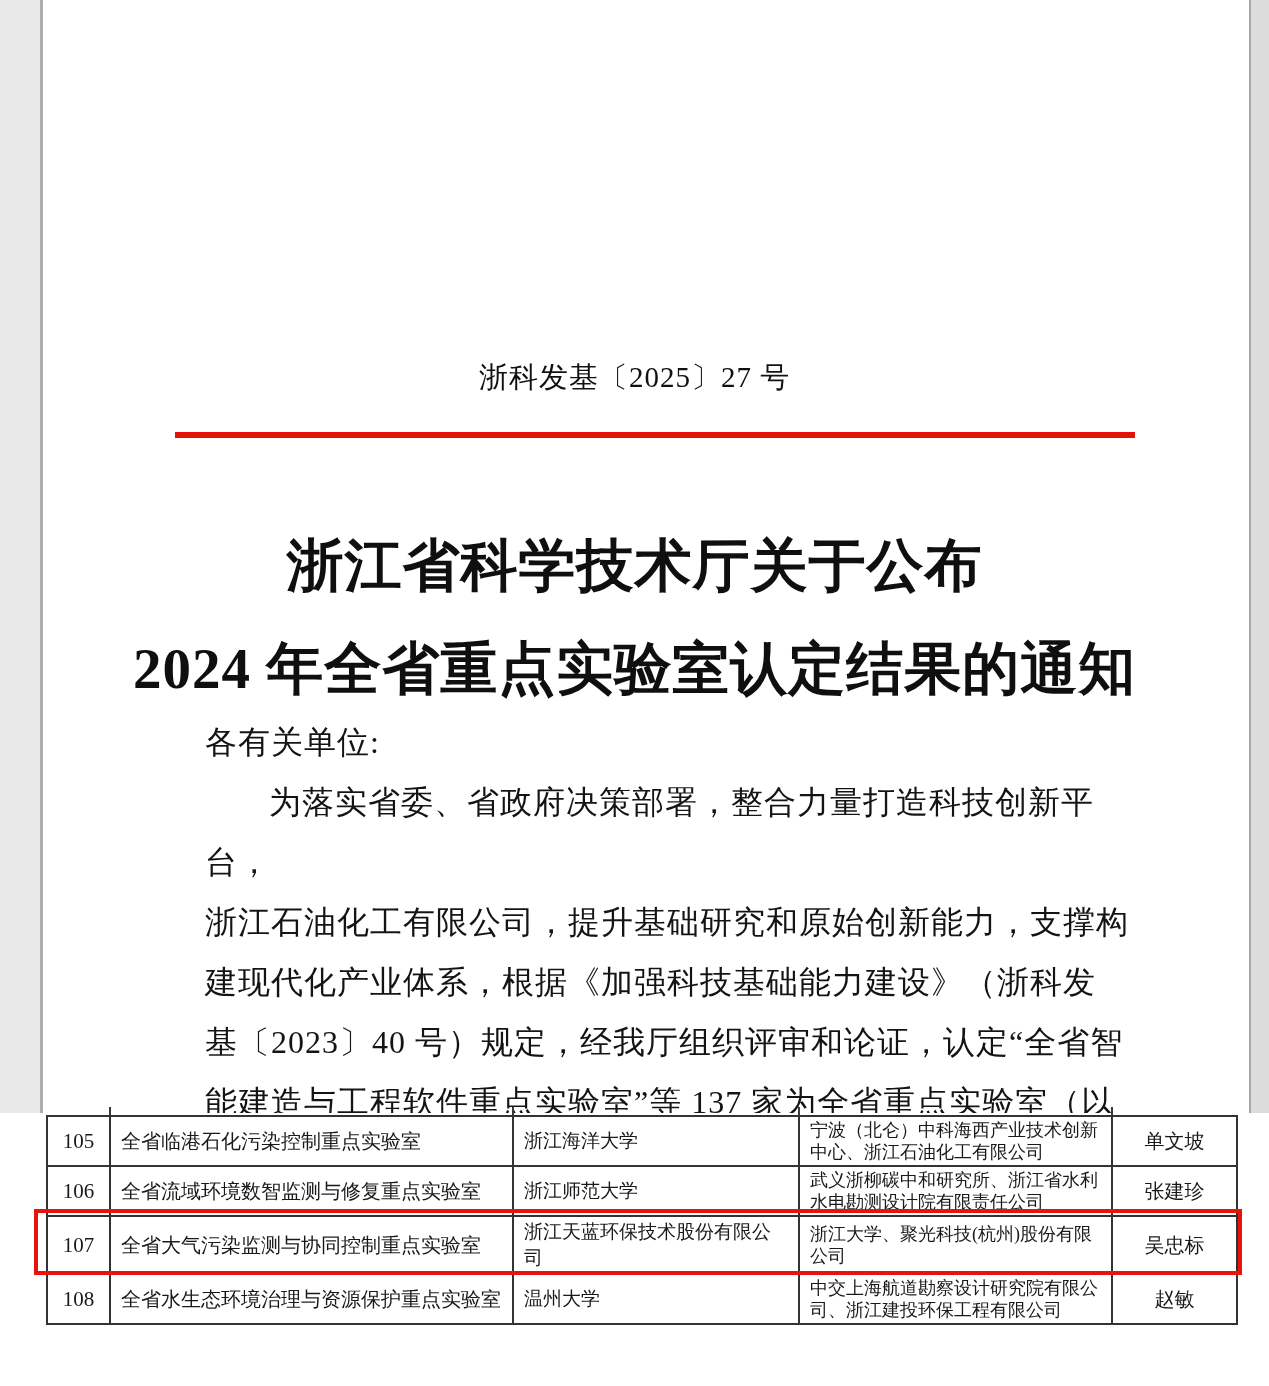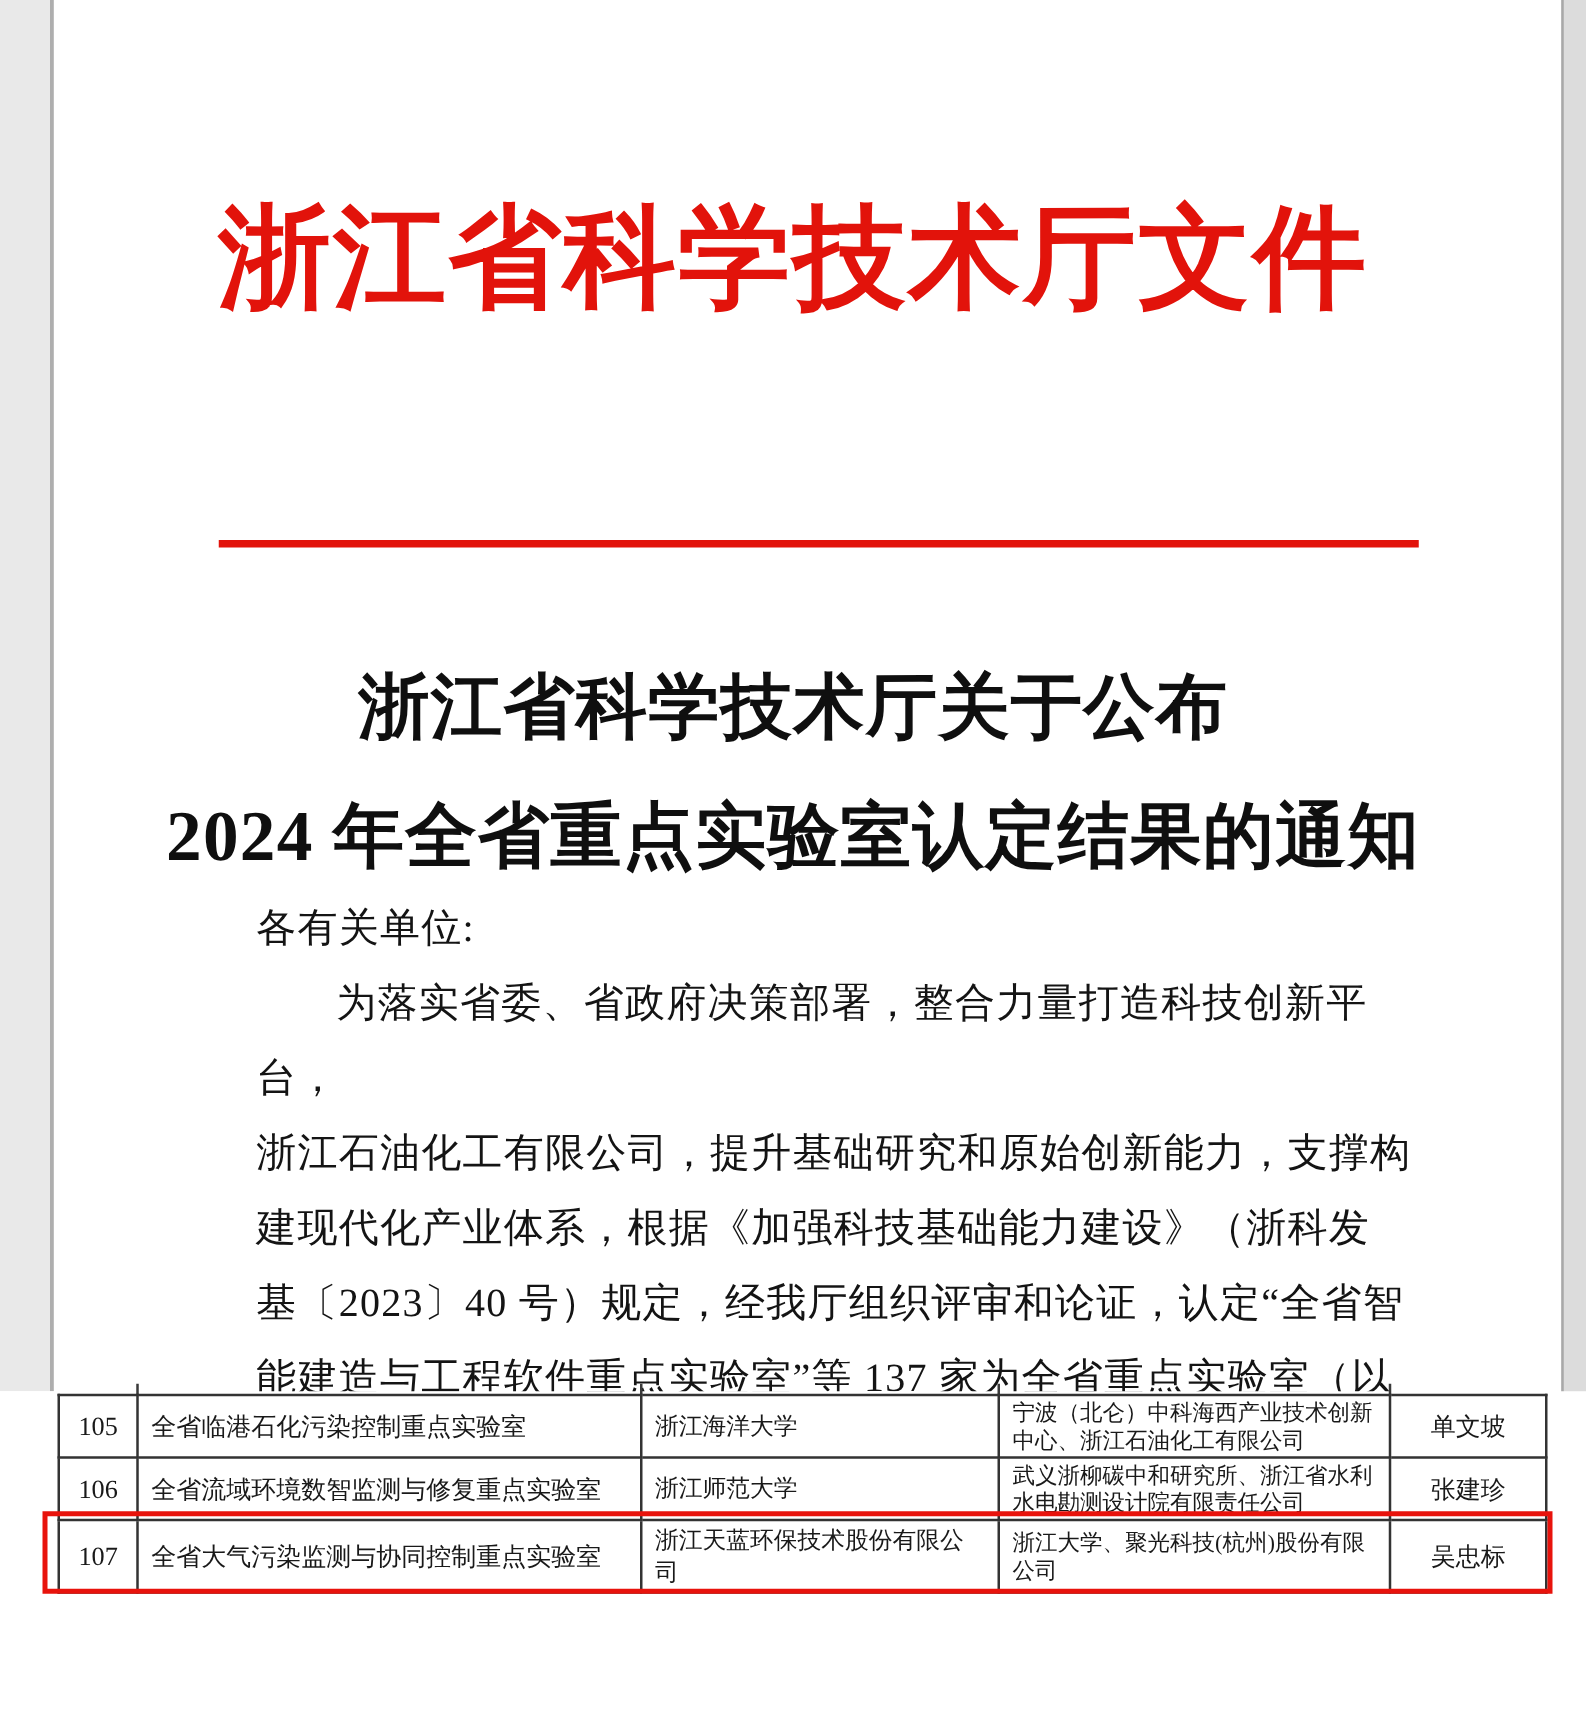--- a/index.html
+++ b/index.html
@@ -62,22 +62,22 @@
 </style>
 </head>
 <body>
 
 <div class="screen">
 
   <div class="doc-section">
     <div class="band-left"></div>
     <div class="band-right"></div>
 
-    <div class="red-title">浙江省科学技术厅文件</div>
 
+    <div class="doc-no">浙科发基〔2025〕27 号</div>
 
     <div class="red-rule"></div>
 
     <div class="notice-title">
       <div class="t1">浙江省科学技术厅关于公布</div>
       <div class="t2">2024 年全省重点实验室认定结果的通知</div>
     </div>
 
     <div class="doc-body">
       <div class="line">各有关单位:</div>
@@ -120,20 +120,27 @@
         <td class="c-part">武义浙柳碳中和研究所、浙江省水利水电勘测设计院有限责任公司</td>
         <td class="c-person">张建珍</td>
       </tr>
       <tr style="height:48px">
         <td class="c-no">107</td>
         <td class="c-lab">全省大气污染监测与协同控制重点实验室</td>
         <td class="c-org">浙江天蓝环保技术股份有限公司</td>
         <td class="c-part">浙江大学、聚光科技(杭州)股份有限公司</td>
         <td class="c-person">吴忠标</td>
       </tr>
+      <tr style="height:48px">
+        <td class="c-no">108</td>
+        <td class="c-lab">全省水生态环境治理与资源保护重点实验室</td>
+        <td class="c-org">温州大学</td>
+        <td class="c-part">中交上海航道勘察设计研究院有限公司、浙江建投环保工程有限公司</td>
+        <td class="c-person">赵敏</td>
+      </tr>
     </tbody>
       </table>
 
     <div class="hl-box"></div>
 
   </div>
 
 </div>
 
 </body></html>

